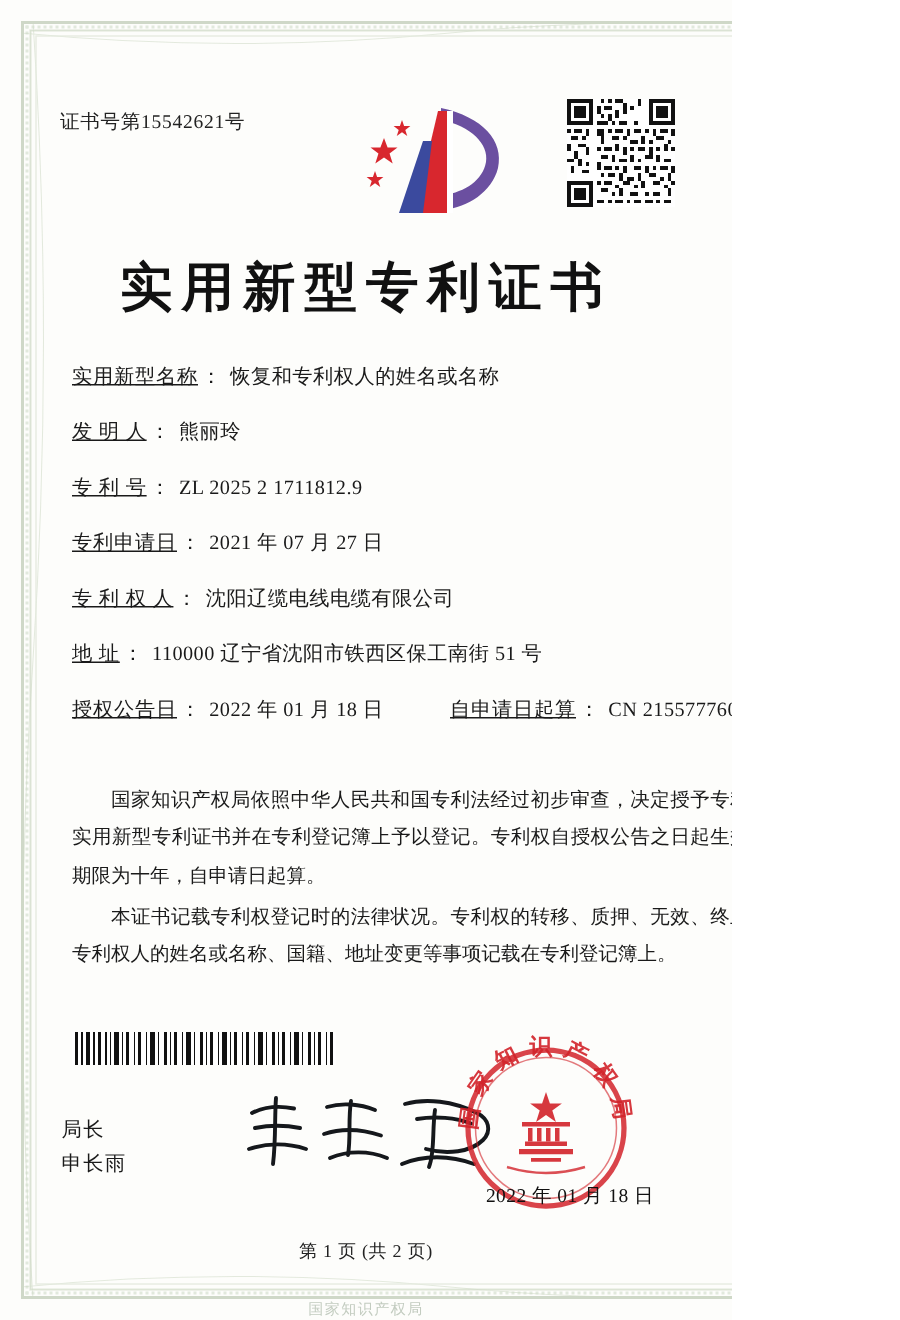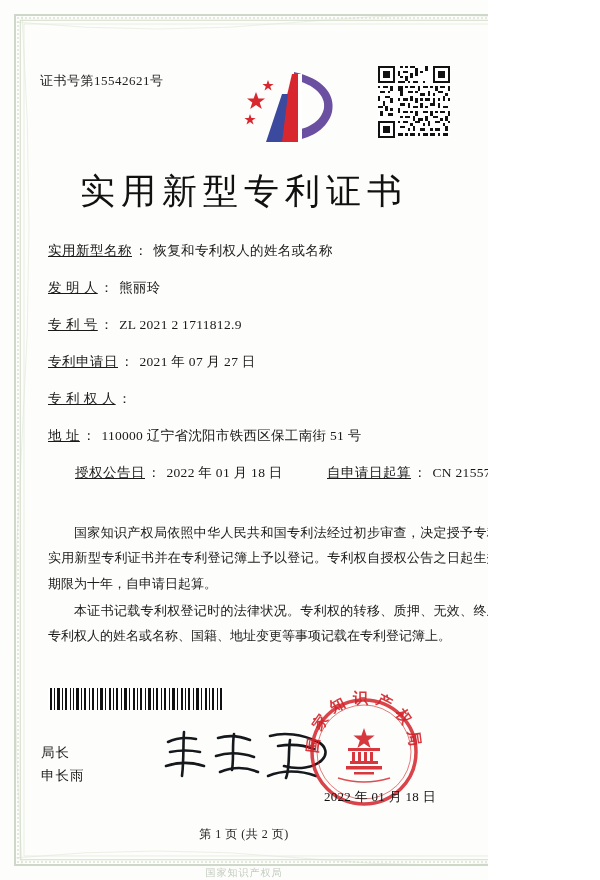--- a/index.html
+++ b/index.html
@@ -71,21 +71,21 @@
     position: absolute;
     right: 38px; top: 66px;
     width: 72px; height: 72px;
   }
 
   .title {
     position: absolute;
     left: 0; right: 0; top: 168px;
     text-align: center;
     font-size: 35px;
-    font-weight: normal;
+    font-weight: bold;
     letter-spacing: 6px;
     color: #111;
     font-family: "Liberation Serif", "DejaVu Serif", serif;
   }
 
   .fields {
     position: absolute;
     left: 48px; top: 242px;
     width: 510px;
   }
@@ -99,21 +99,21 @@
   .field-label {
     white-space: nowrap;
     letter-spacing: .5px;
     text-decoration: underline;
   }
   .field-colon { margin: 0 6px 0 2px; }
   .field-value {
     letter-spacing: .3px;
   }
   .row-split { display: flex; width: 100%; }
-  .row-split .left { width: 252px; display: flex; align-items: flex-end; margin-left: 27px; }
+  .row-split .left { width: 252px; display: flex; align-items: flex-end; }
   .row-split .right { display: flex; align-items: baseline; }
 
   .body-text {
     position: absolute;
     left: 48px; top: 520px;
     width: 505px;
     font-size: 13px;
     line-height: 1.95;
     text-align: justify;
     color: #1a1a1a;
@@ -340,32 +340,33 @@
 
     <div class="field-row">
       <span class="field-label">发  明  人</span>
       <span class="field-colon">：</span>
       <span class="field-value">熊丽玲</span>
     </div>
 
     <div class="field-row">
       <span class="field-label">专  利  号</span>
       <span class="field-colon">：</span>
-      <span class="field-value">ZL 2021 2 1711812.9</span>
+      <span class="field-value">ZL 2025 2 1711812.9</span>
     </div>
 
     <div class="field-row">
       <span class="field-label">专利申请日</span>
       <span class="field-colon">：</span>
       <span class="field-value">2021 年 07 月 27 日</span>
     </div>
 
     <div class="field-row">
       <span class="field-label">专  利  权  人</span>
       <span class="field-colon">：</span>
+      <span class="field-value">沈阳辽缆电线电缆有限公司</span>
     </div>
 
     <div class="field-row">
       <span class="field-label">地        址</span>
       <span class="field-colon">：</span>
       <span class="field-value">110000 辽宁省沈阳市铁西区保工南街 51 号</span>
     </div>
 
     <div class="field-row">
       <div class="row-split">

